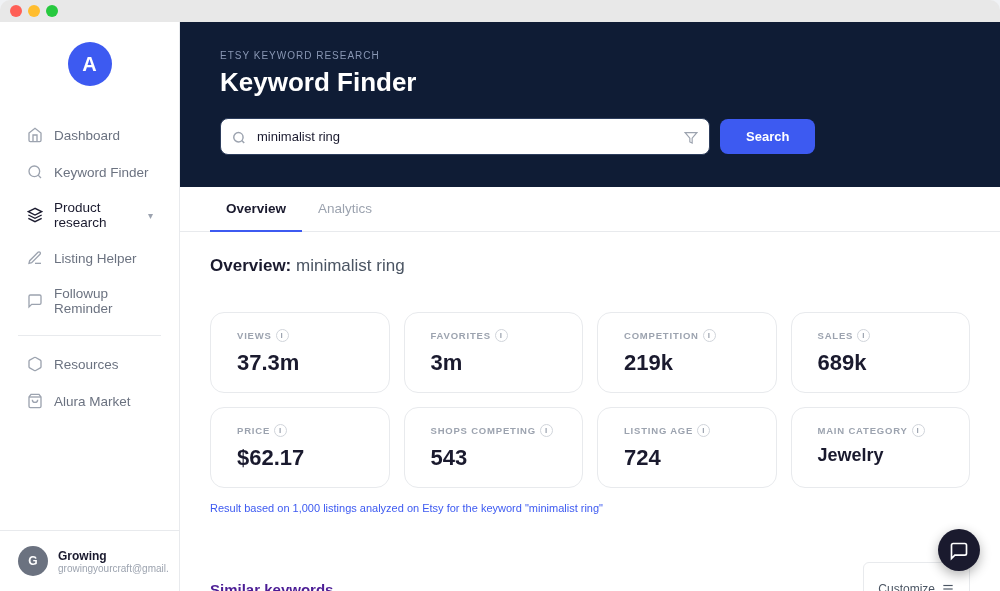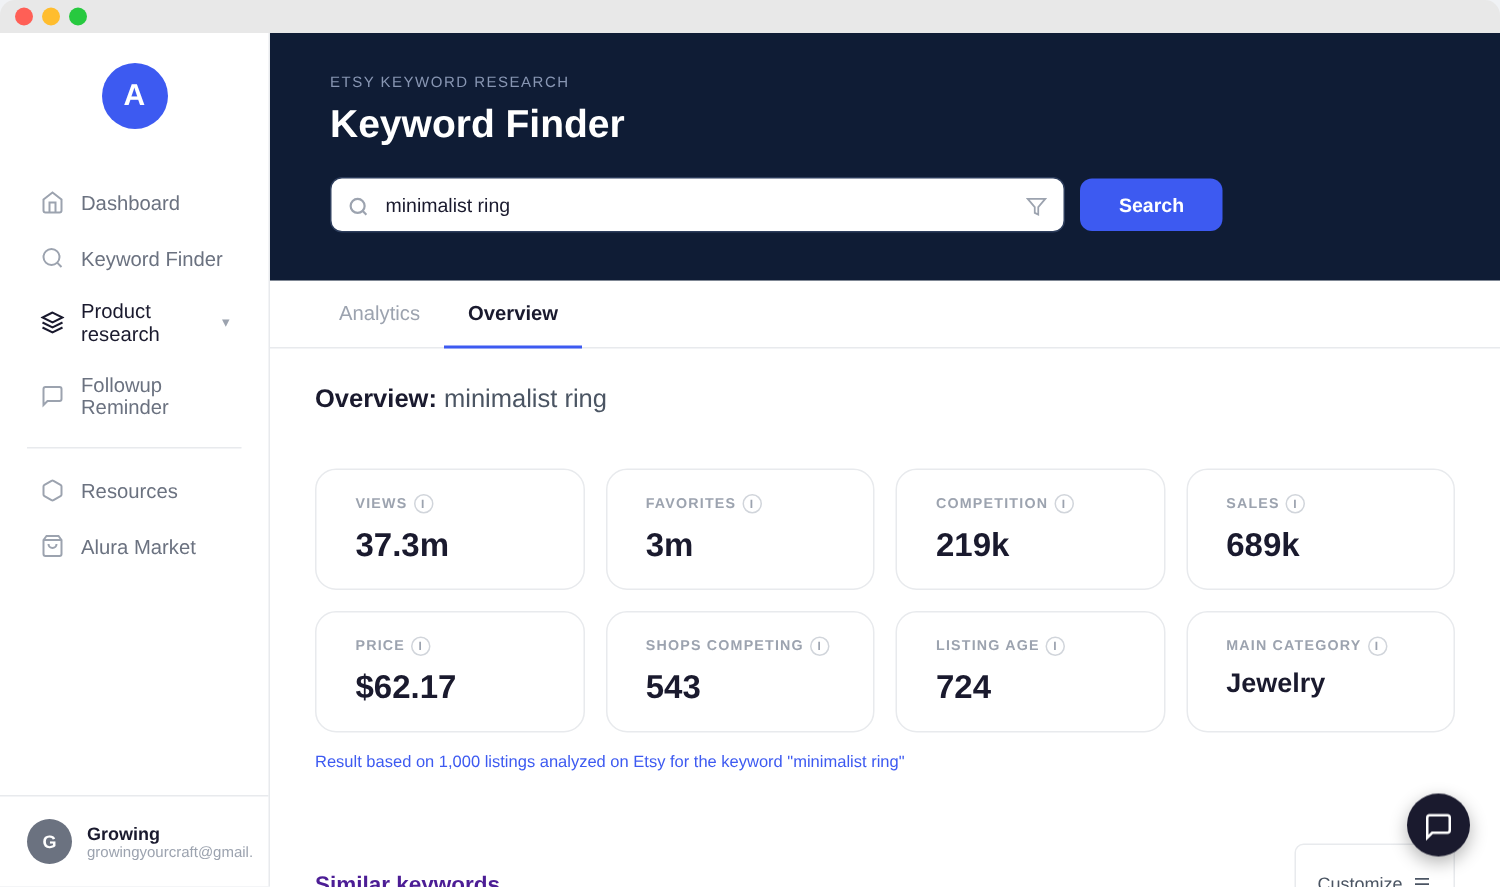--- a/index.html
+++ b/index.html
@@ -128,20 +128,29 @@
           <svg width="16" height="16" viewBox="0 0 24 24" fill="none" stroke="#1a1a2e" stroke-width="2">
               <polygon points="12 2 2 7 12 12 22 7 12 2"></polygon>
               <polyline points="2 17 12 22 22 17"></polyline>
               <polyline points="2 12 12 17 22 12"></polyline>
             </svg>
         </span>
         <span>Product research</span>
         <span class="nav-item-chevron">▾</span>
       </div>
 
+      <div class="nav-item">
+        <span class="nav-icon">
+          <svg width="16" height="16" viewBox="0 0 24 24" fill="none" stroke="#9ca3af" stroke-width="2">
+              <path d="M12 20h9"></path>
+              <path d="M16.5 3.5a2.121 2.121 0 0 1 3 3L7 19l-4 1 1-4L16.5 3.5z"></path>
+            </svg>
+        </span>
+        <span>Listing Helper</span>
+      </div>
 
       <div class="nav-item">
         <span class="nav-icon">
           <svg width="16" height="16" viewBox="0 0 24 24" fill="none" stroke="#9ca3af" stroke-width="2">
               <path d="M21 15a2 2 0 0 1-2 2H7l-4 4V5a2 2 0 0 1 2-2h14a2 2 0 0 1 2 2z"></path>
             </svg>
         </span>
         <span>Followup Reminder</span>
       </div>
 
@@ -197,22 +206,22 @@
               </svg>
           </span>
         </div>
         <button class="search-btn">Search</button>
       </div>
     </div>
 
     <div class="content-area">
 
       <div class="tabs-bar">
+        <div class="tab active">Overview</div>
         <div class="tab">Analytics</div>
-        <div class="tab active">Overview</div>
       </div>
 
       <div class="overview-section">
         <div class="overview-title">
           <span>Overview:</span>
           <span class="keyword-text">minimalist ring</span>
         </div>
 
         <div class="stats-grid">
           <div class="stat-card">

